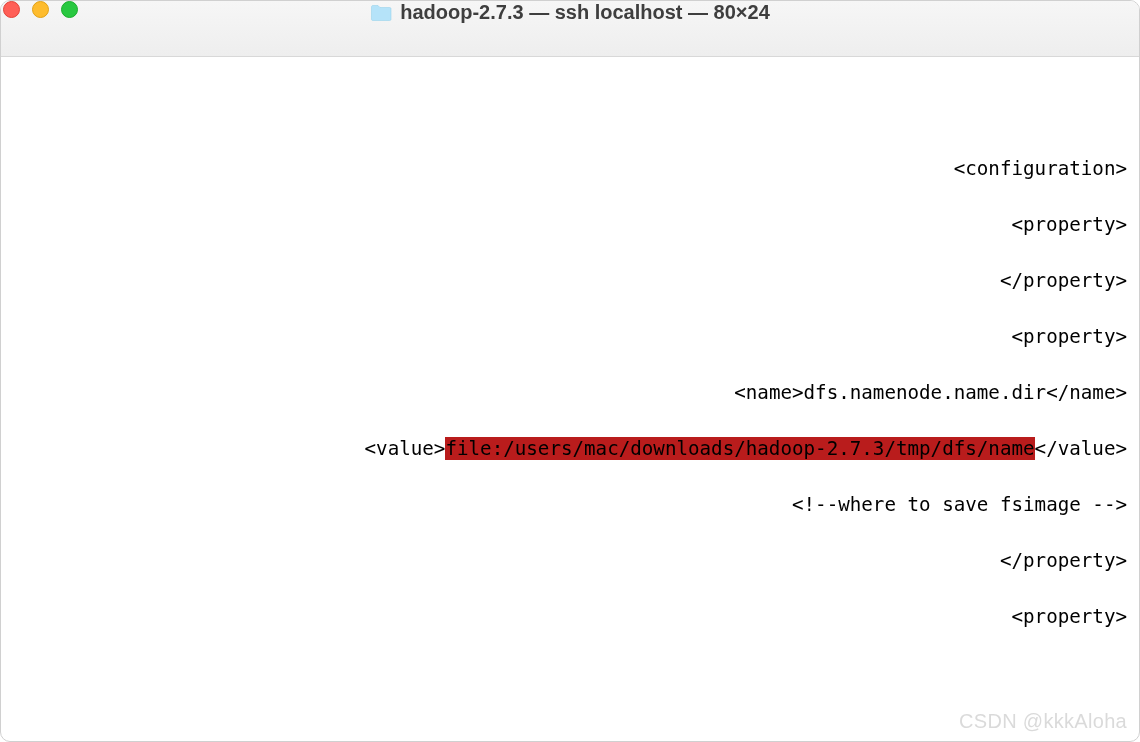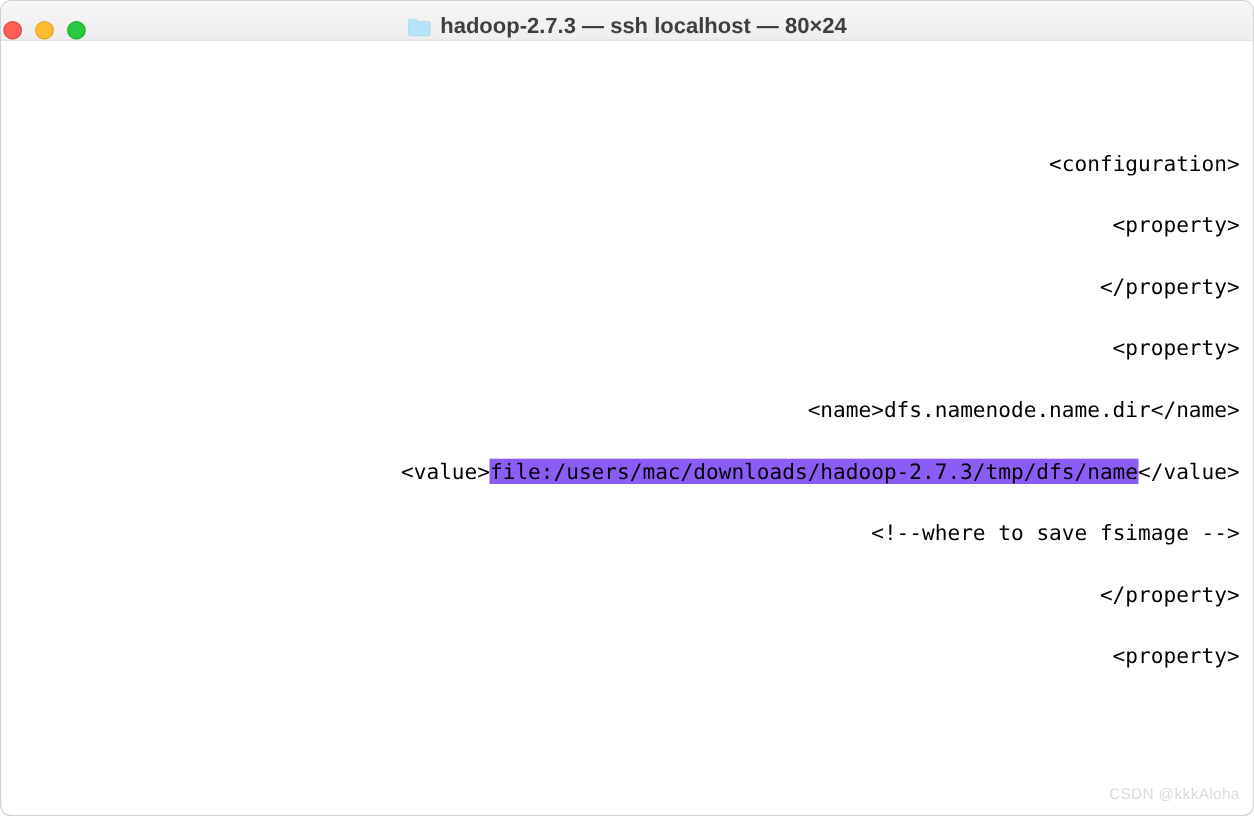--- a/index.html
+++ b/index.html
@@ -18,25 +18,25 @@
       width: 100%;
       height: 100%;
       background: #ffffff;
       border: 1px solid #d0d0d0;
       border-radius: 10px;
       overflow: hidden;
       display: flex;
       flex-direction: column;
     }
     .titlebar {
-      height: 36px;
+      height: 56px;
       background: linear-gradient(to bottom, #f6f6f6, #eeeeee);
       border-bottom: 1px solid #d8d8d8;
       display: flex;
-      align-items: flex-end;
+      align-items: flex-start;
       padding: 0 2px;
       position: relative;
     }
     .traffic-lights {
       display: flex;
       gap: 12px;
       align-items: center;
     }
     .traffic-light {
       width: 17px;
@@ -79,28 +79,28 @@
       color: #000000;
       white-space: pre;
       overflow: hidden;
       position: relative;
     }
     .terminal-line {
       min-height: 28px;
       text-align: right;
     }
     .highlighted {
-      background: #8b5cf6;
+      background: #b91c1c;
     }
     .watermark {
       position: absolute;
       bottom: 6px;
       right: 12px;
       font-family: -apple-system, sans-serif;
-      font-size: 14px;
+      font-size: 20px;
       color: rgba(150,150,150,0.35);
       letter-spacing: 0.3px;
     }
   </style>
 </head>
 <body>
 
 <div class="window">
   <div class="titlebar">
     <div class="traffic-lights">

